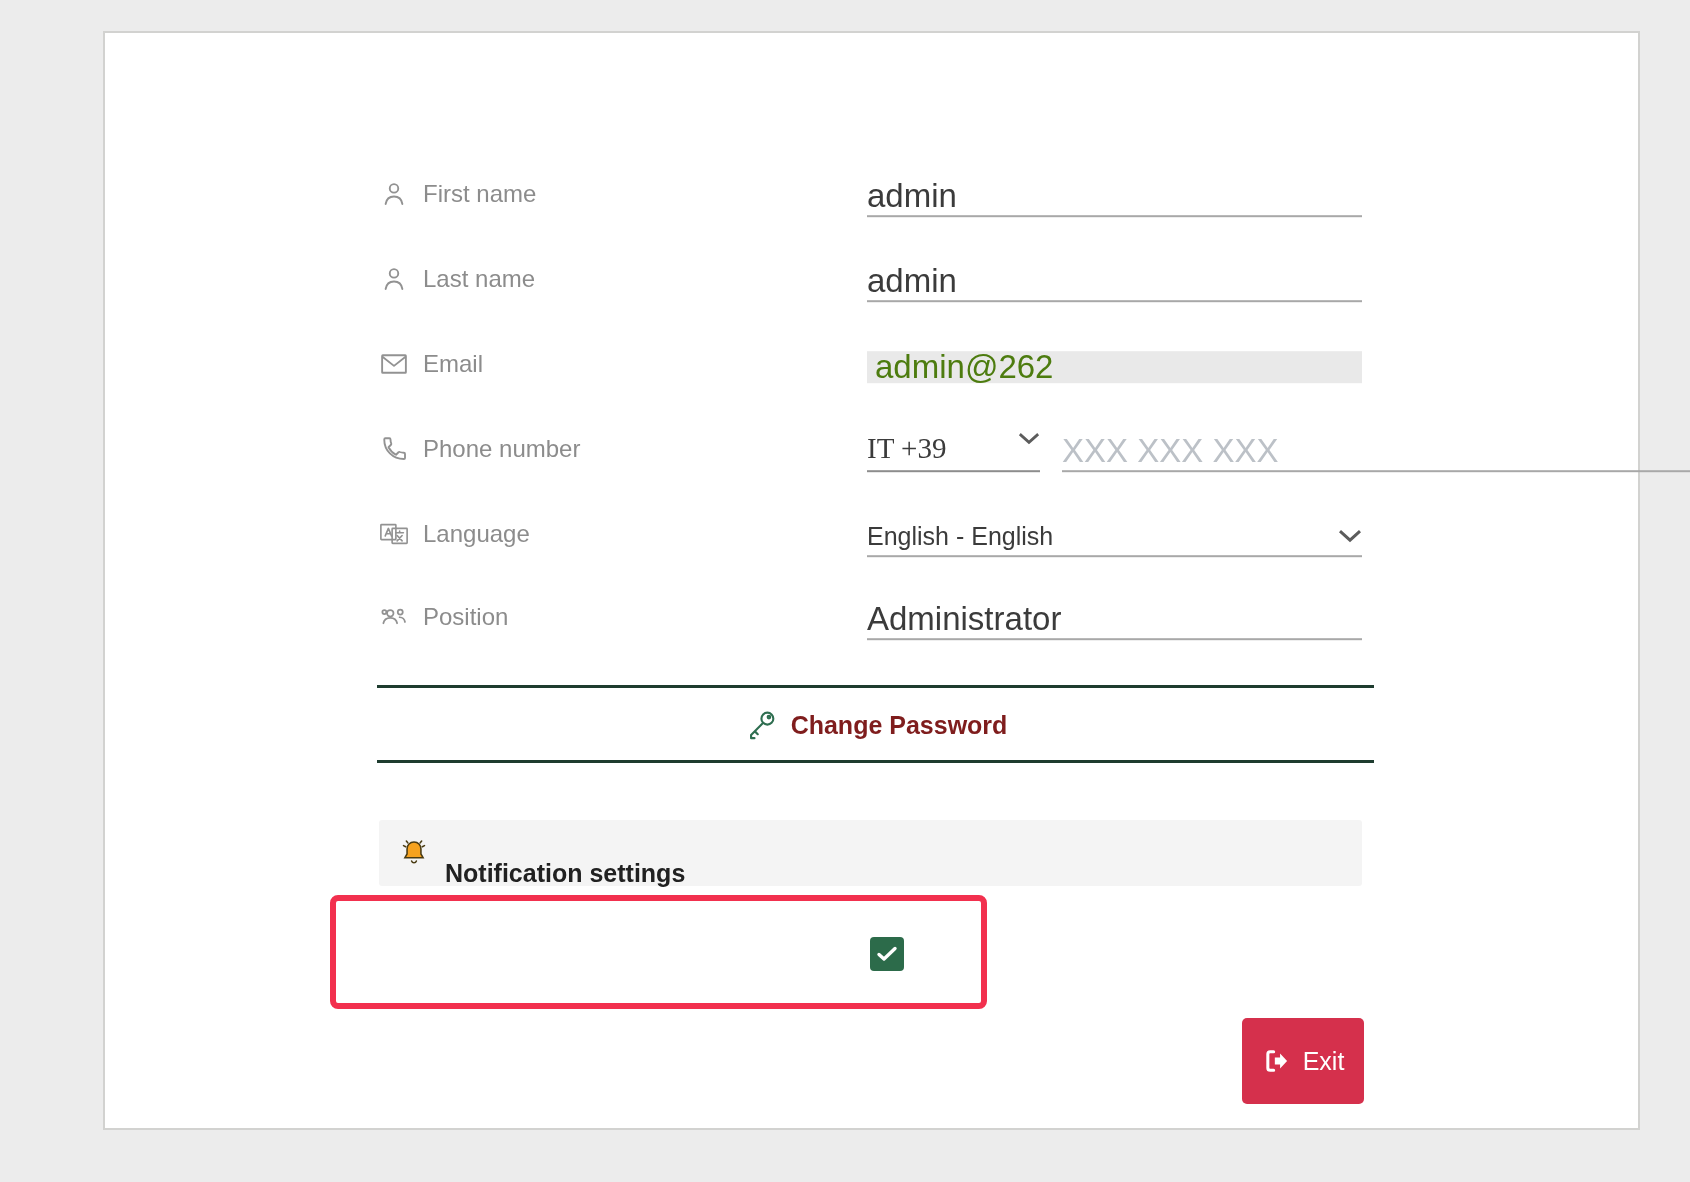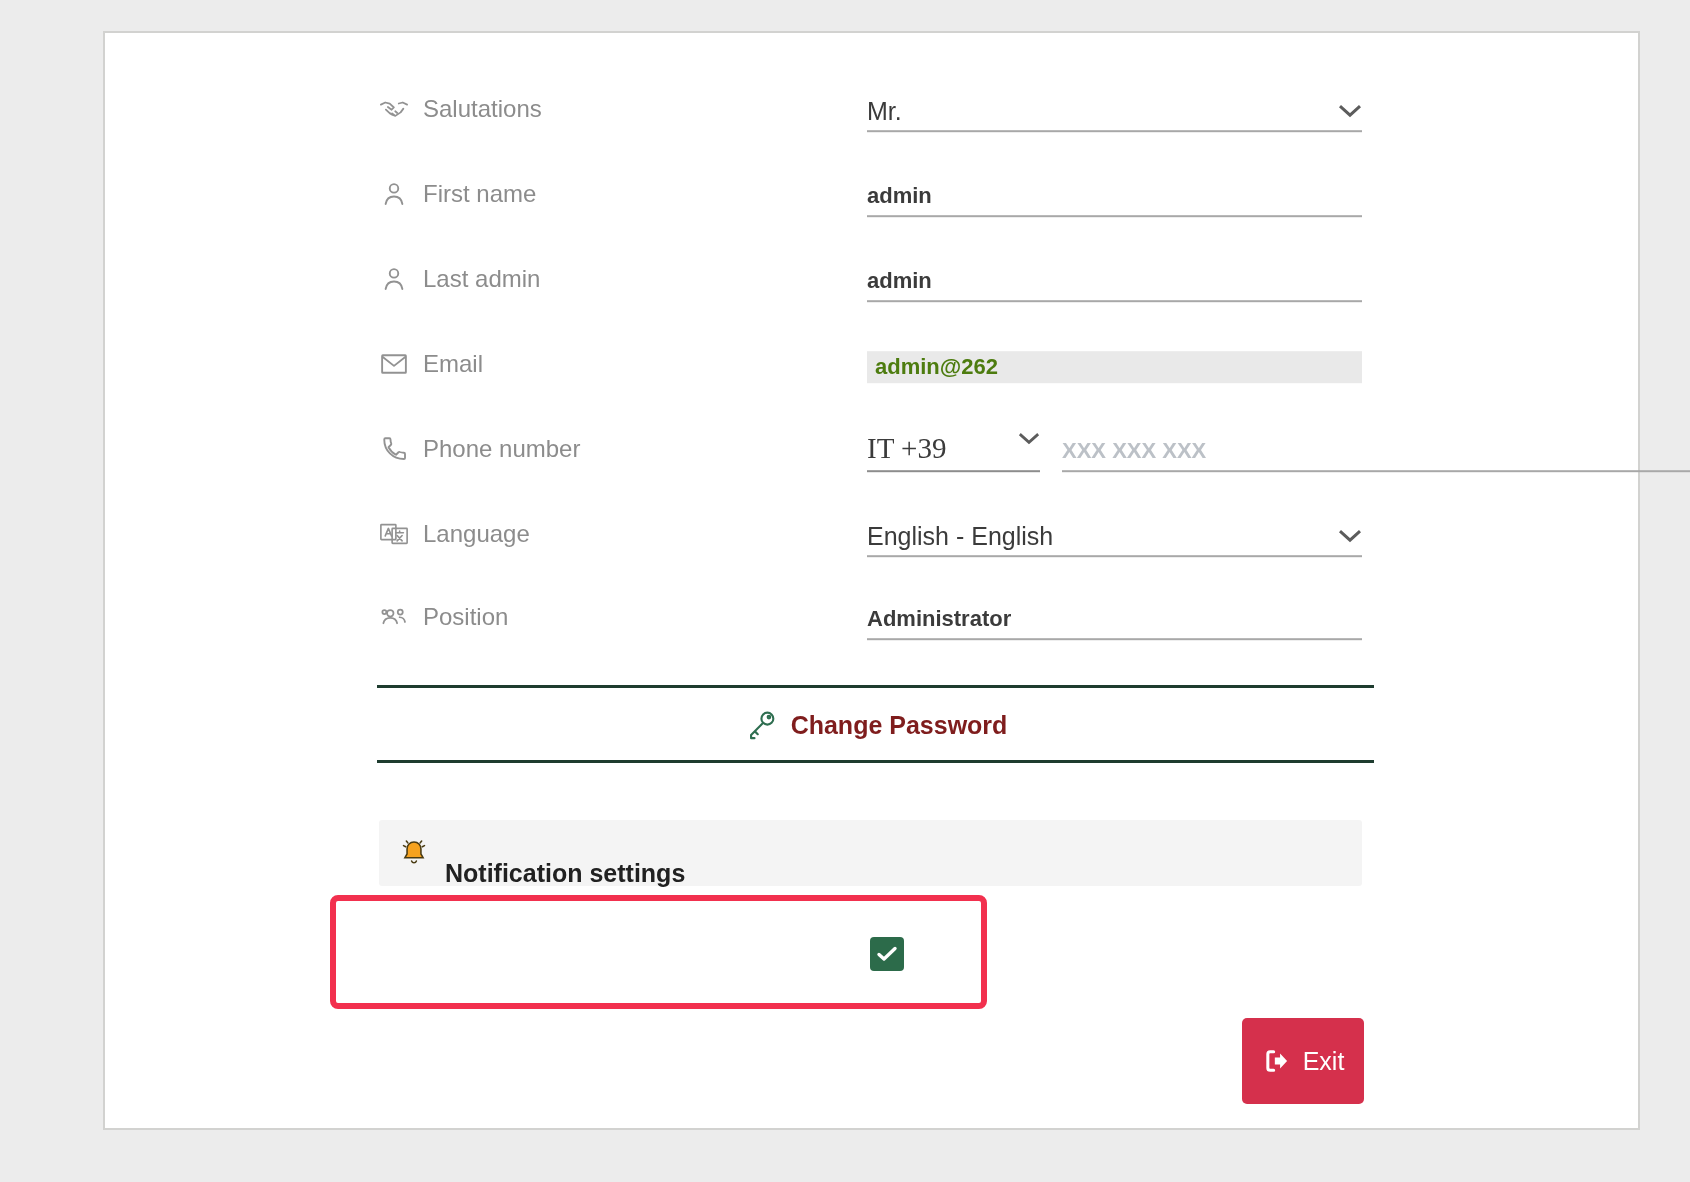--- a/index.html
+++ b/index.html
@@ -20,23 +20,22 @@
   .fval{
     position:absolute;left:490px;width:495px;height:40px;box-sizing:border-box;
     display:flex;align-items:center;font-size:25px;color:#3b3b3b;
     border-bottom:2px solid #a8a8a8;top:50%;transform:translateY(-42%);
   }
   .fval.select{cursor:pointer;}
   .chev{margin-left:auto;display:flex;align-items:center;color:#5c5c5c;}
   .chev svg{width:24px;height:14px;}
   .tinput{
     width:100%;height:38px;border:none;outline:none;background:transparent;
-    font-family:inherit;font-size:22px;color:#3b3b3b;padding:0;
+    font-family:inherit;font-size:33px;color:#3b3b3b;padding:0;
     border-bottom:2px solid #a8a8a8;
-    font-weight:bold;
   }
   .fval.nounder{border-bottom:none;}
   .tinput::placeholder{color:#bcc1c7;opacity:1;}
   .tinput.disabled{
     background:#e9e9e9;color:#4d7c0f;border-bottom:none;height:32px;
     padding:0 8px;
   }
   .phonewrap{display:flex;align-items:flex-end;gap:22px;width:100%;border-bottom:none;}
   .pcountry{
     width:173px;display:flex;align-items:flex-start;font-size:29px;color:#3b3b3b;
@@ -79,39 +78,20 @@
   }
   .exitbtn .exitlabel{font-size:25px;color:#ffffff;}
   .exiticon{display:flex;}
   .exiticon svg{width:28px;height:28px;}
 </style>
 </head>
 <body>
 
 <div class="card">
 
-  <div class="row" style="top:48px">
-    <span class="ficon">
-      <svg viewBox="0 0 24 24" fill="none" stroke="currentColor" stroke-width="1.4" stroke-linecap="round" stroke-linejoin="round">
-        <path d="M1.5 8.5l3.5-1.7 3.6.9 3.3 3.1-1.8 1.8-3-2.2"></path>
-        <path d="M22.5 8.5L19 6.8l-3.2.8"></path>
-        <path d="M5.5 12.5l3 2.8 2 1.2 2.6 1 4.2-2.8 2.2-3"></path>
-        <path d="M10.5 15.5l1.5 1.3M13 13.8l1.6 1.4"></path>
-      </svg>
-    </span>
-    <span class="flabel">Salutations</span>
-    <div class="fval select">
-      <span class="vtext">Mr.</span>
-      <span class="chev">
-        <svg viewBox="0 0 24 14" fill="none" stroke="currentColor" stroke-width="3">
-            <polyline points="2,2 12,11 22,2"></polyline>
-          </svg>
-      </span>
-    </div>
-  </div>
 
   <div class="row" style="top:133px">
     <span class="ficon">
       <svg viewBox="0 0 24 24" fill="none" stroke="currentColor" stroke-width="1.5" stroke-linecap="round">
         <circle cx="12" cy="7.5" r="3.4"></circle>
           <path d="M5.3 20c.6-3.8 3.2-6 6.7-6s6.1 2.2 6.7 6"></path>
       </svg>
     </span>
     <span class="flabel">First name</span>
     <div class="fval nounder">
@@ -119,21 +99,21 @@
     </div>
   </div>
 
   <div class="row" style="top:218px">
     <span class="ficon">
       <svg viewBox="0 0 24 24" fill="none" stroke="currentColor" stroke-width="1.5" stroke-linecap="round">
         <circle cx="12" cy="7.5" r="3.4"></circle>
           <path d="M5.3 20c.6-3.8 3.2-6 6.7-6s6.1 2.2 6.7 6"></path>
       </svg>
     </span>
-    <span class="flabel">Last admin</span>
+    <span class="flabel">Last name</span>
     <div class="fval nounder">
       <input class="tinput" value="admin" style="">
     </div>
   </div>
 
   <div class="row" style="top:303px">
     <span class="ficon">
       <svg viewBox="0 0 24 24" fill="none" stroke="currentColor" stroke-width="1.5" stroke-linejoin="round">
         <rect x="2.5" y="5" width="19" height="14" rx="0.5"></rect>
           <polyline points="2.5,6 12,13.5 21.5,6"></polyline>

